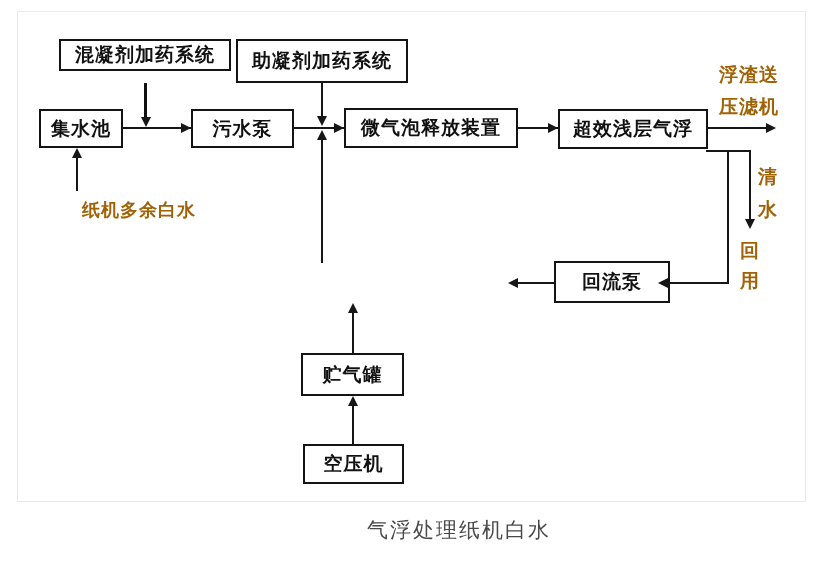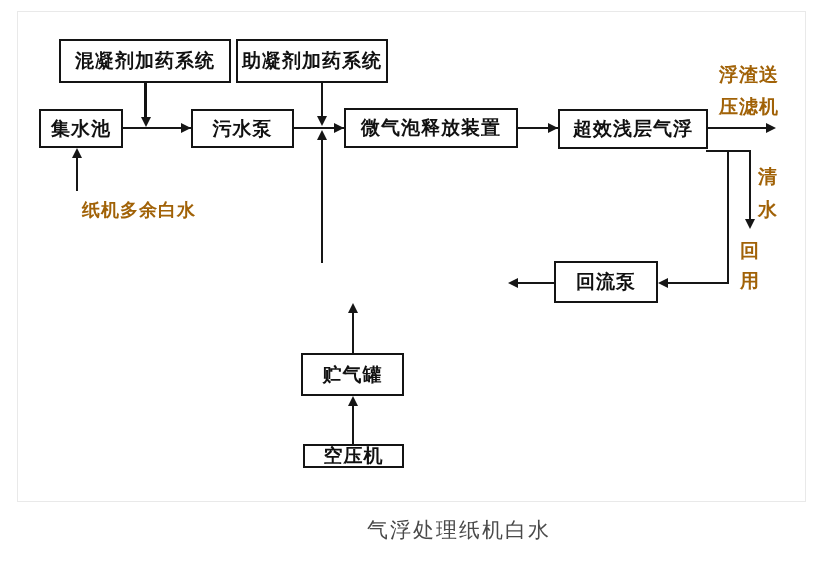--- a/index.html
+++ b/index.html
@@ -31,45 +31,45 @@
     position:absolute;left:0;top:516px;width:824px;text-align:center;
     font-size:21px;color:#4a4a4a;letter-spacing:2px;font-weight:400;padding-left:47px;
   }
 </style>
 </head>
 <body>
 
 <div class="stage">
   <div class="panel">
 
-    <div class="node" style="left:41px;top:27px;width:172px;height:44px;">
+    <div class="node" style="left:41px;top:27px;width:172px;height:32px;">
       <span>混凝剂加药系统</span>
     </div>
-    <div class="node" style="left:218px;top:27px;width:152px;height:44px;">
+    <div class="node" style="left:218px;top:27px;width:172px;height:44px;">
       <span>助凝剂加药系统</span>
     </div>
     <div class="node" style="left:21px;top:97px;width:84px;height:39px;">
       <span>集水池</span>
     </div>
     <div class="node" style="left:173px;top:97px;width:103px;height:39px;">
       <span>污水泵</span>
     </div>
     <div class="node" style="left:326px;top:96px;width:174px;height:40px;">
       <span>微气泡释放装置</span>
     </div>
     <div class="node" style="left:540px;top:97px;width:150px;height:40px;">
       <span>超效浅层气浮</span>
     </div>
-    <div class="node" style="left:536px;top:249px;width:104px;height:42px;">
+    <div class="node" style="left:536px;top:249px;width:116px;height:42px;">
       <span>回流泵</span>
     </div>
     <div class="node" style="left:283px;top:341px;width:103px;height:43px;">
       <span>贮气罐</span>
     </div>
-    <div class="node" style="left:285px;top:432px;width:101px;height:24px;">
+    <div class="node" style="left:285px;top:432px;width:101px;height:40px;">
       <span>空压机</span>
     </div>
 
     <div class="lbl" style="left:701px;top:46px;text-align:left;">浮渣送
 压滤机</div>
     <div class="lbl" style="left:46px;top:182px;font-size:18px;margin-left:18px;">纸机多余白水</div>
     <div class="lbl" style="left:740px;top:148px;line-height:33px;text-align:center;">清
 水</div>
     <div class="lbl" style="left:722px;top:223px;line-height:30px;text-align:center;">回
 用</div>

